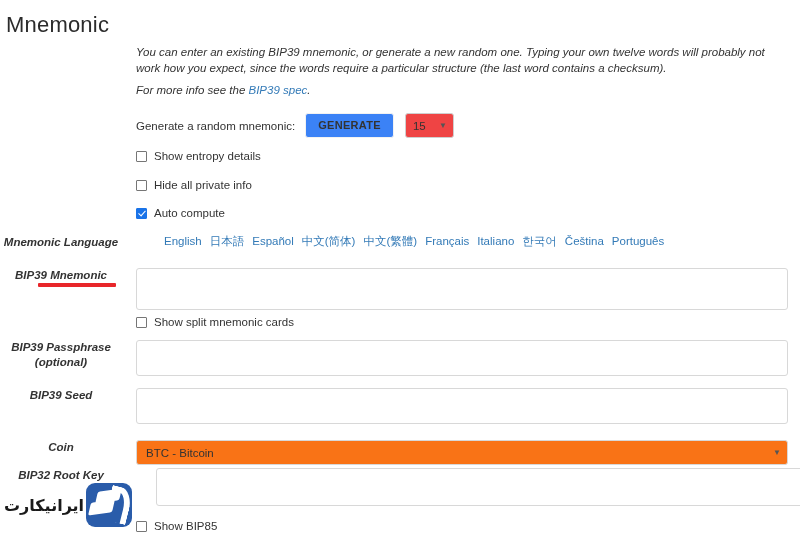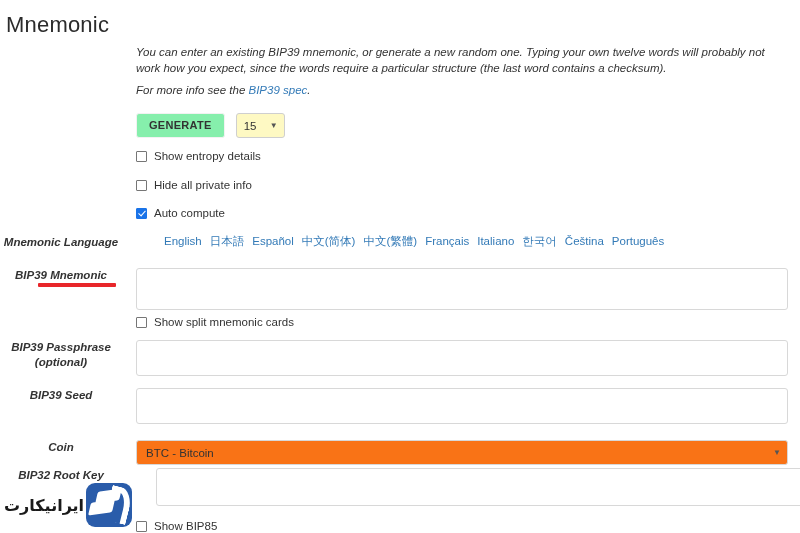--- a/index.html
+++ b/index.html
@@ -73,39 +73,39 @@
     position: absolute;
     left: 136px;
     top: 113px;
     display: flex;
     align-items: center;
     gap: 0;
     font-size: 11.5px;
   }
   #generate-row .pre { color: #333; margin-right: 10px; }
   #generate-btn {
-    background: #86efac;
+    background: #3b82f6;
     border: 1px solid #f2f2f2;
     border-radius: 3px;
     font-family: inherit;
     font-size: 11px;
     font-weight: bold;
     color: #333;
     letter-spacing: 0.3px;
     padding: 6px 12px 6px 12px;
     cursor: pointer;
     line-height: 1;
   }
   #word-count-select {
     margin-left: 11px;
     width: 49px;
     height: 25px;
     border: 1px solid #cfcfcf;
     border-radius: 3px;
-    background: #fef9c3;
+    background: #ef4444;
     font-family: inherit;
     font-size: 11.5px;
     color: #333;
     padding-left: 7px;
     -webkit-appearance: none;
     appearance: none;
     cursor: pointer;
   }
   .sel-wrap { position: relative; display: inline-block; }
   .sel-wrap .chev {
@@ -275,20 +275,21 @@
 
 <div id="page-title">Mnemonic</div>
 
 <div class="para" style="top:44px;">You can enter an existing BIP39 mnemonic, or generate a new random one. Typing your own twelve words will probably not work how you expect, since the words require a particular structure (the last word contains a checksum).</div>
 
 <div class="para" style="top:82px;">
   <span>For more info see the </span><a class="link" href="#">BIP39 spec</a><span>.</span>
 </div>
 
 <div id="generate-row">
+  <span class="pre">Generate a random mnemonic:</span>
   <button id="generate-btn">GENERATE</button>
   <span class="sel-wrap">
     <select id="word-count-select"><option value="3">3</option><option value="6">6</option><option value="9">9</option><option value="12">12</option><option value="15" selected="">15</option><option value="18">18</option><option value="21">21</option><option value="24">24</option></select>
     <span class="chev">▼</span>
   </span>
 </div>
 
 <div class="cbrow" style="top:150px;">
   <span class="cb"></span>
   <span class="cbtxt">Show entropy details</span>

